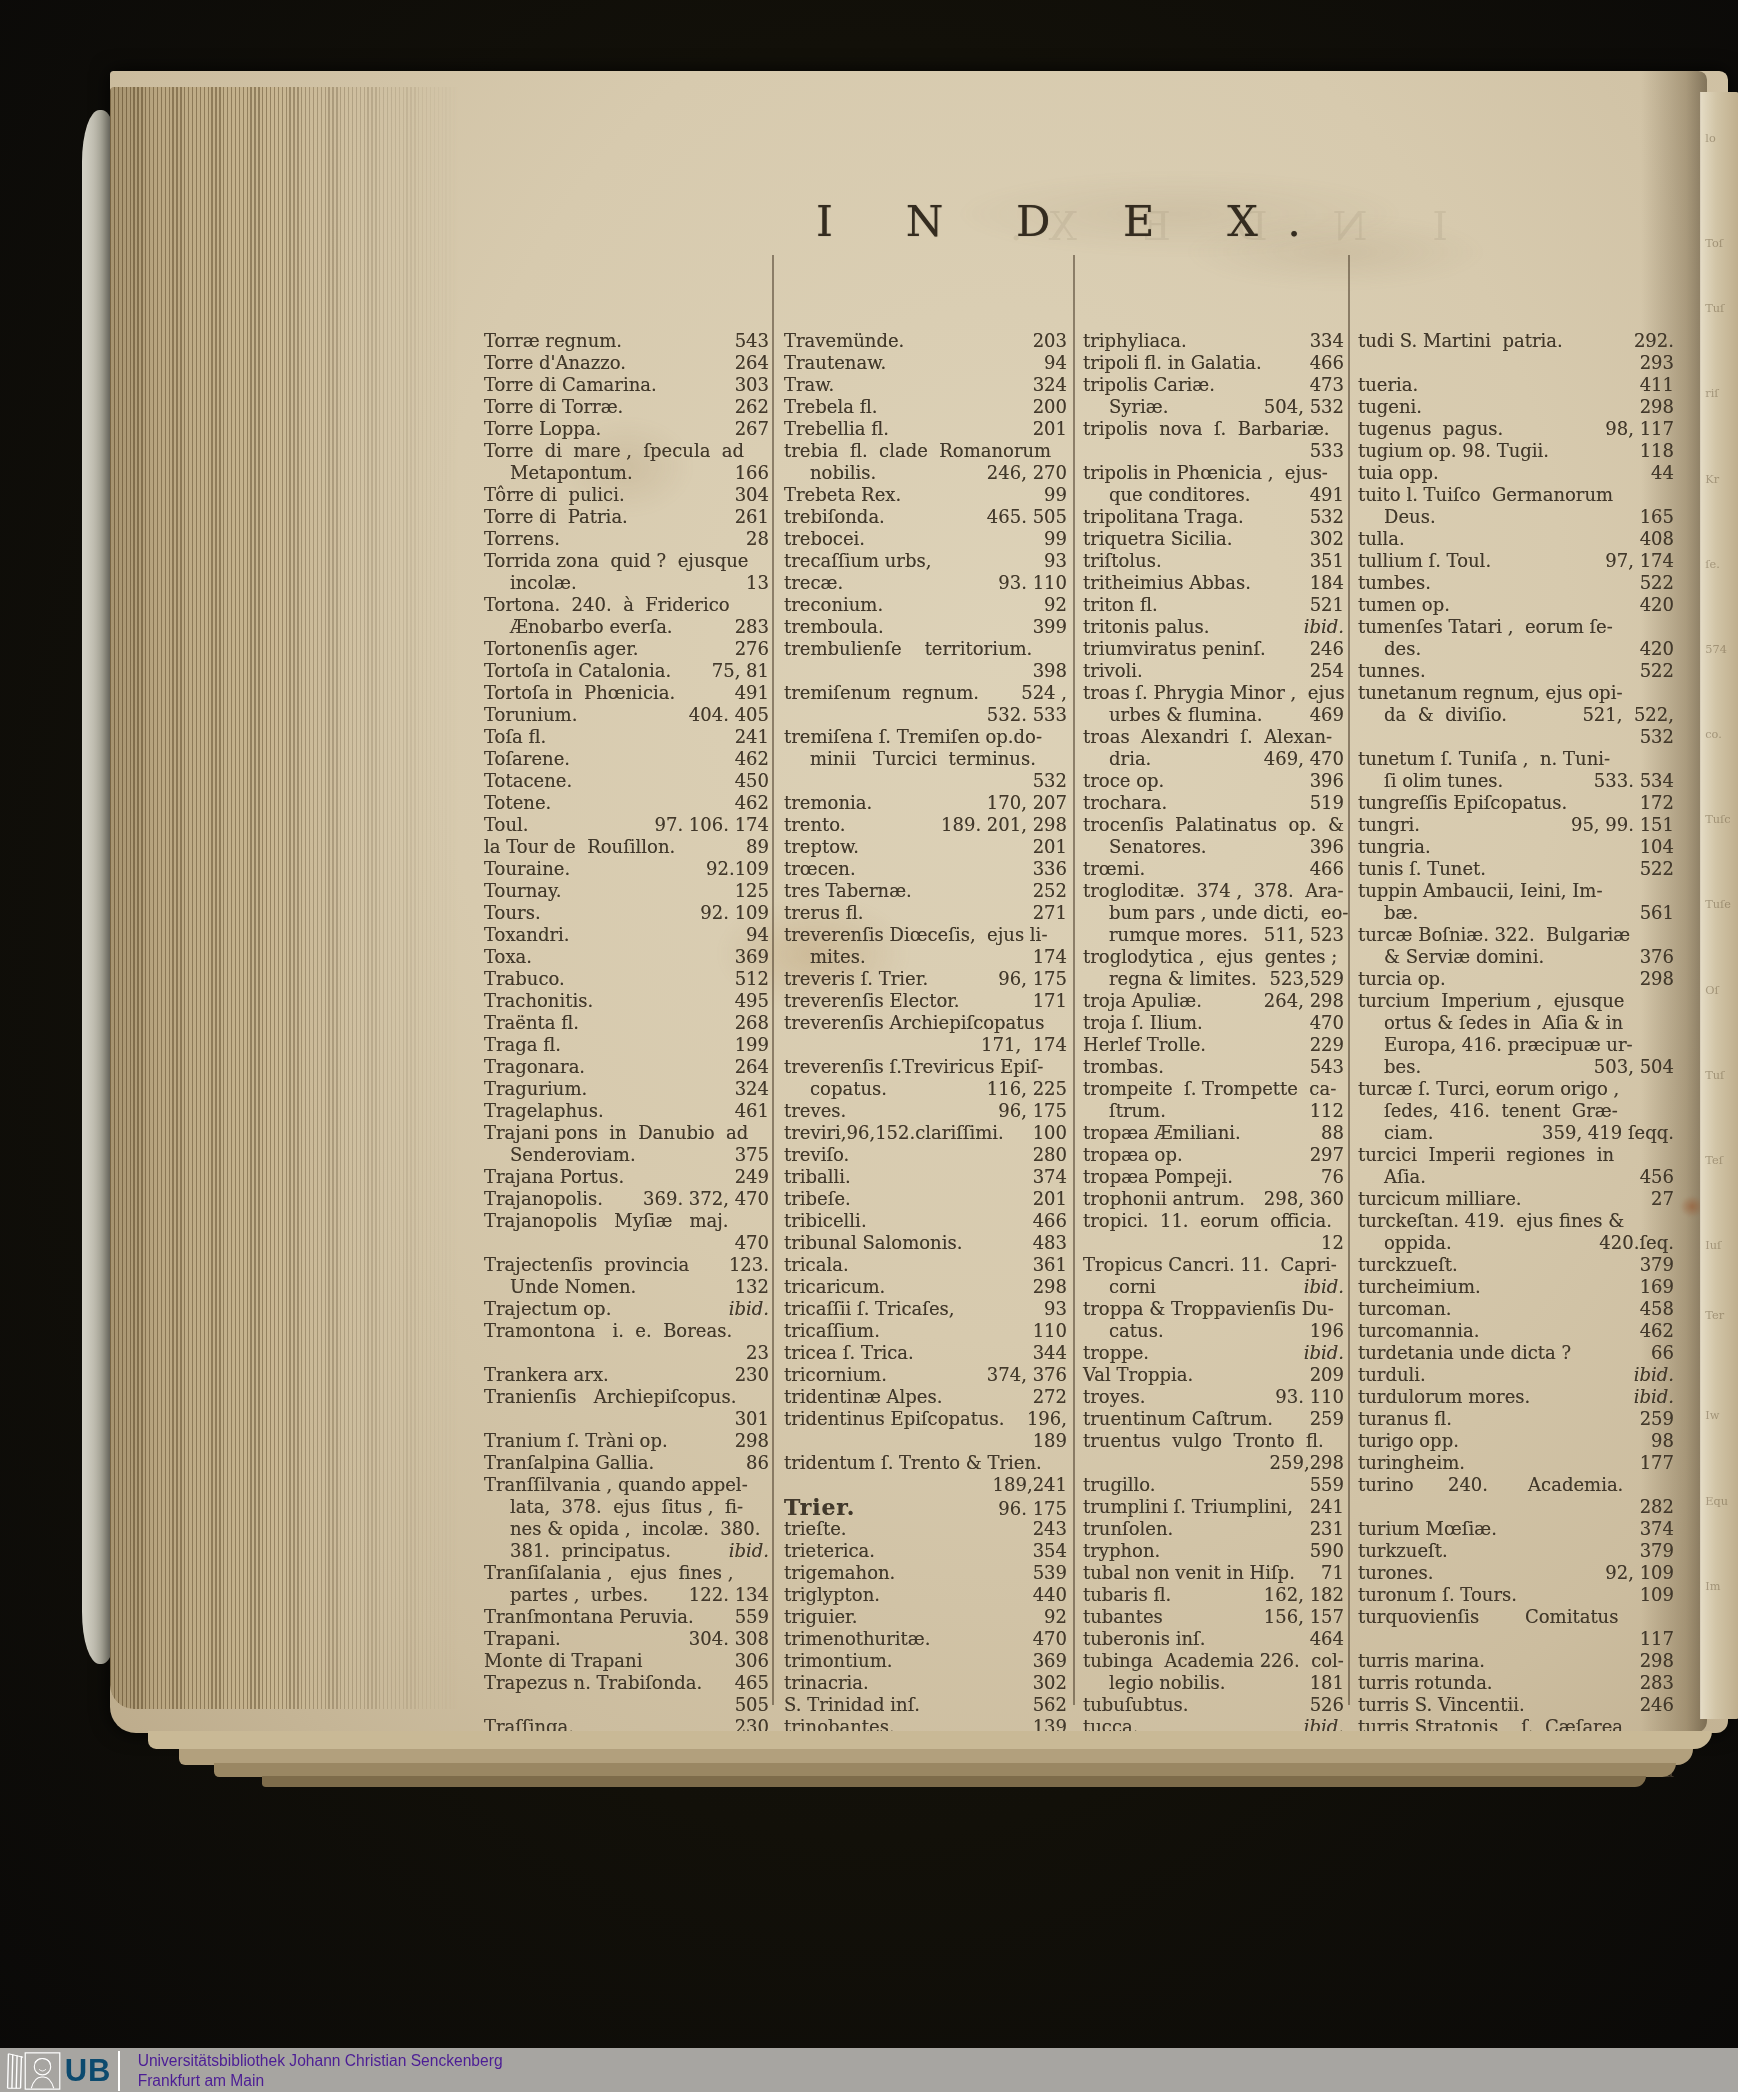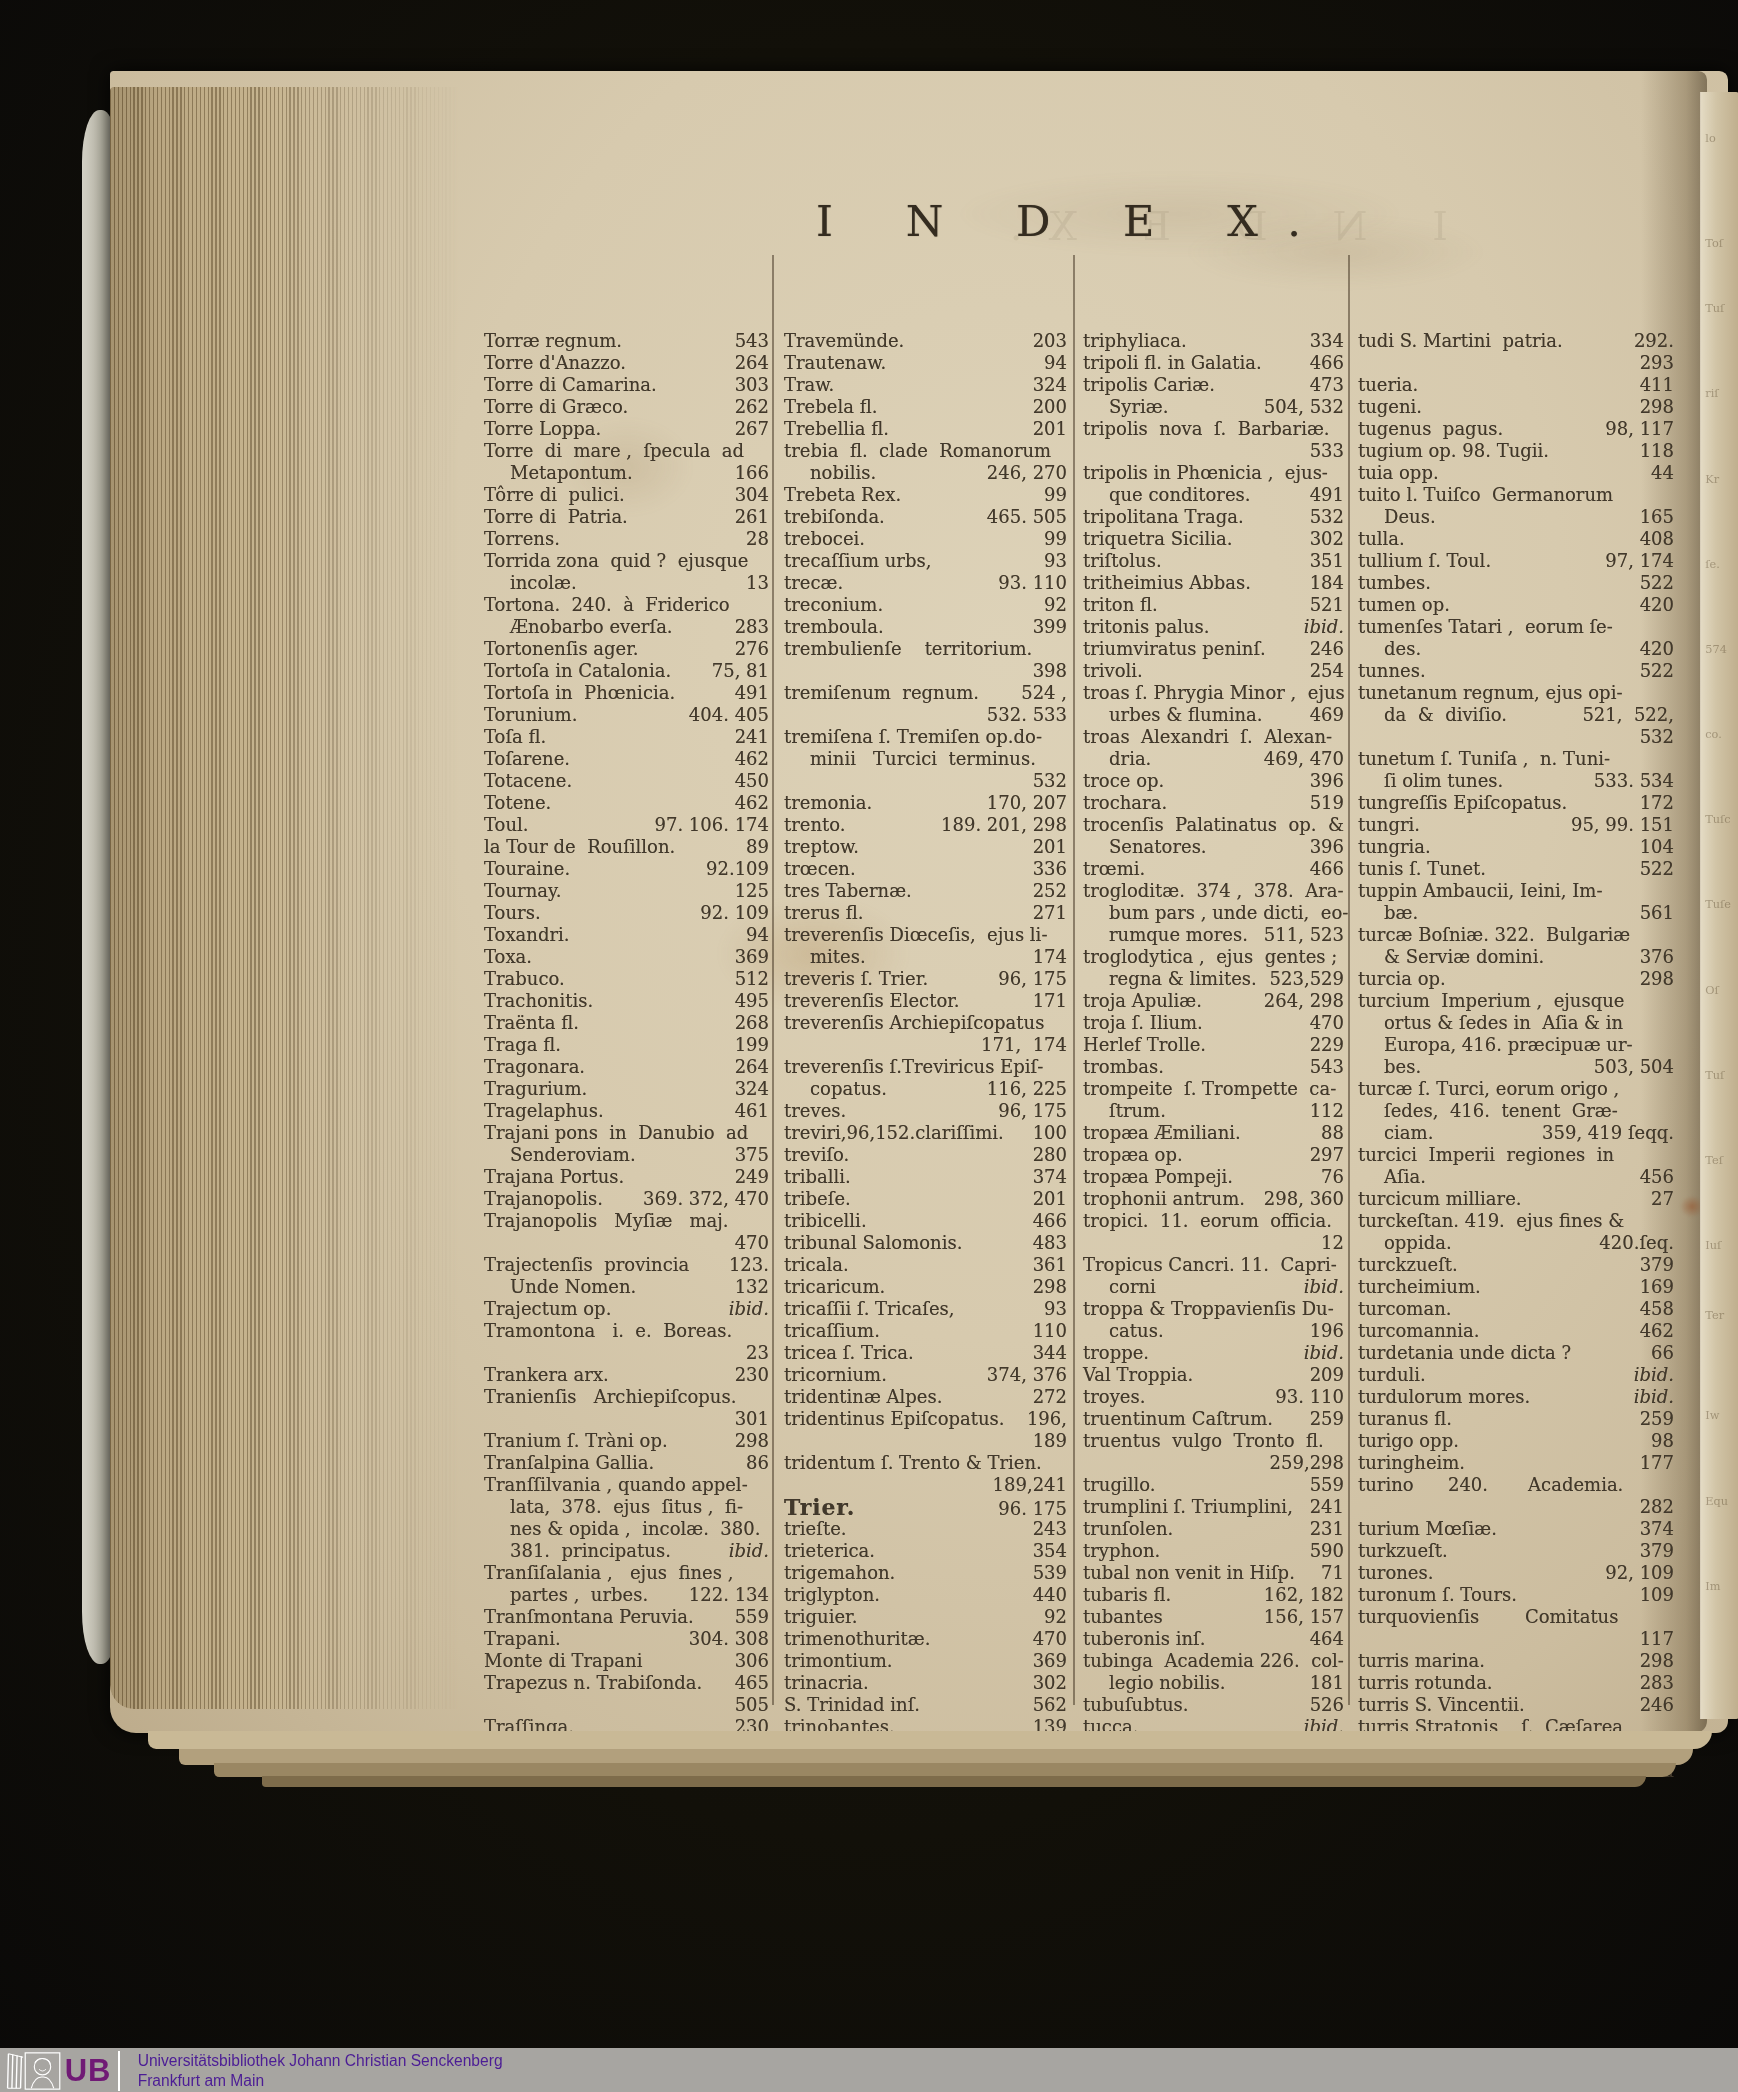--- a/index.html
+++ b/index.html
@@ -83,21 +83,21 @@
   .vrule-2{left:963px;}
   .vrule-3{left:1238px;}
   
   .banner{
     position:absolute;left:0;bottom:0;width:1738px;height:45px;background:#a7a5a1;
     display:flex;align-items:center;font-family:"Liberation Sans", sans-serif;
   }
   .logo{display:flex;align-items:center;height:40px;margin-left:5.2px;padding-right:7px;
         border-right:2.6px solid #fff;}
   .logo svg{display:block;}
-  .logo-ub{color:#701a75;font-weight:bold;font-size:31px;letter-spacing:0.9px;margin-left:3.5px;line-height:40px;}
+  .logo-ub{color:#0c4a6e;font-weight:bold;font-size:31px;letter-spacing:0.9px;margin-left:3.5px;line-height:40px;}
   .banner-text{margin-left:17.4px;color:#4c1d95;font-size:15.6px;line-height:20px;}
 </style>
 </head>
 <body>
 
 <div class="cover-edge"></div>
 
 <div class="page">
   <div class="fan-edges"></div>
   <div class="gutter-shadow"></div>
@@ -122,21 +122,21 @@
       </div>
       <div class="ln">
         <span class="t">Torre d'Anazzo.</span>
         <span class="n">264</span>
       </div>
       <div class="ln">
         <span class="t">Torre di Camarina.</span>
         <span class="n">303</span>
       </div>
       <div class="ln">
-        <span class="t">Torre di Græco.</span>
+        <span class="t">Torre di Torræ.</span>
         <span class="n">262</span>
       </div>
       <div class="ln">
         <span class="t">Torre Loppa.</span>
         <span class="n">267</span>
       </div>
       <div class="ln">
         <span class="t">Torre  di  mare ,  ſpecula  ad</span>
         <span class="n"></span>
       </div>

